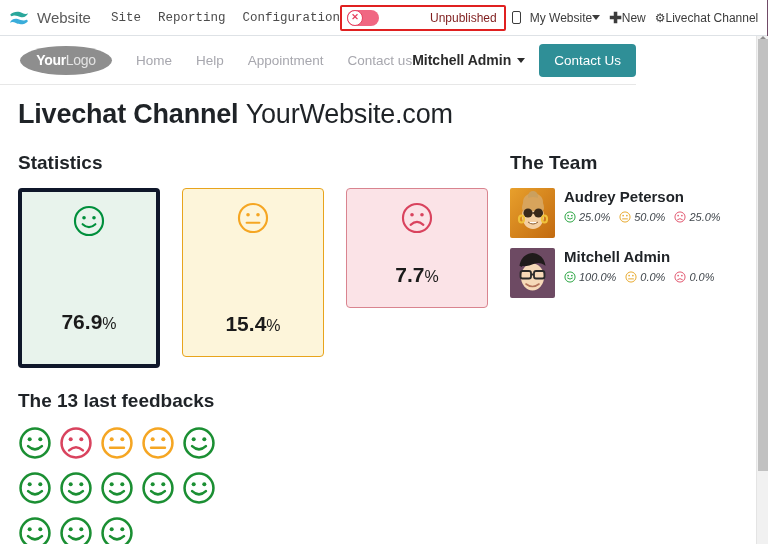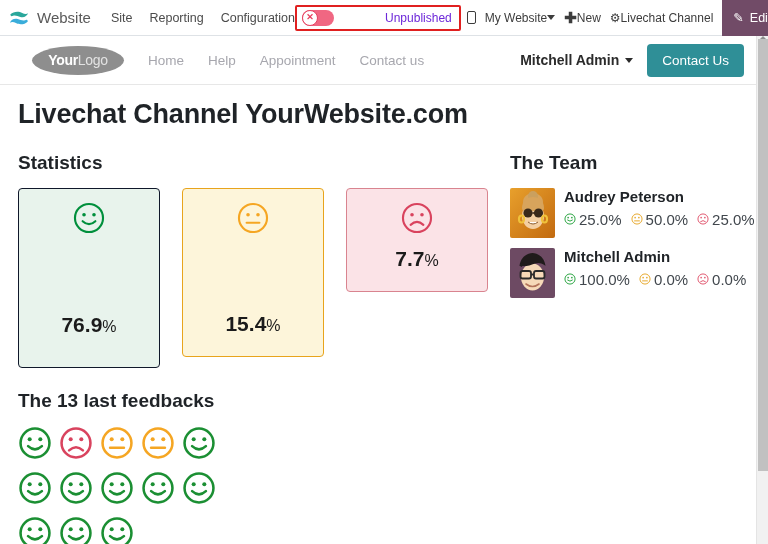--- a/index.html
+++ b/index.html
@@ -42,21 +42,21 @@
   }
   .sys-menu {
     display: flex;
     align-items: center;
     gap: 17px;
     margin-left: 20px;
     font-size: 12.5px;
     color: #4b4b4b;
     white-space: nowrap;
   }
-  .sys-menu span { cursor: default; }
+  .sys-menu span { cursor: default; font-family: Liberation Mono, monospace; }
 
   .systray-right {
     margin-left: auto;
     display: flex;
     align-items: center;
     height: 36px;
     font-size: 12px;
     color: #4a4a4a;
   }
   .publish-wrap {
@@ -91,21 +91,21 @@
     align-items: center;
     justify-content: center;
     color: #e6415f;
     font-size: 9px;
     line-height: 1;
     font-weight: bold;
   }
   .publish-label {
     margin-left: 8px;
     font-size: 12px;
-    color: #6d28d9;
+    color: #7f1d1d;
     white-space: nowrap;
     padding-left: 43px;
   }
   .sys-right-item {
     display: flex;
     align-items: center;
     margin-right: 9px;
     white-space: nowrap;
     font-size: 12px;
     color: #3c3c3c;
@@ -149,23 +149,23 @@
     transform: rotate(0deg);
   }
 
   
   .site-header {
     height: 49px;
     background: #ffffff;
     border-bottom: 1px solid #e7e7e7;
     display: flex;
     align-items: center;
-    padding: 0 12px 0 32px;
-    box-sizing: border-box;
-    width: 756px;
+    padding: 0 12px 0 20px;
+    box-sizing: border-box;
+    width: 636px;
   }
   .your-logo {
     width: 92px;
     height: 29px;
     border-radius: 50% / 50%;
     background: #8e8e8e;
     display: flex;
     align-items: center;
     justify-content: center;
     color: #ffffff;
@@ -218,21 +218,21 @@
     height: 459px;
   }
   h1.page-title {
     margin: 0;
     font-size: 27px;
     font-weight: bold;
     letter-spacing: -0.2px;
     color: #1f2327;
     white-space: nowrap;
   }
-  h1.page-title .light { font-weight: bold; }
+  h1.page-title .light { font-weight: normal; }
 
   .columns {
     display: flex;
     margin-top: 22px;
   }
   .col-left { width: 480px; flex: 0 0 auto; }
   .col-right { width: 245px; flex: 0 0 auto; padding-left: 12px; }
 
   h2.section-title {
     margin: 0 0 14px 0;
@@ -262,29 +262,29 @@
     font-weight: bold;
     color: #1b1b1b;
     margin-bottom: 30px;
     white-space: nowrap;
   }
   .stat-value .pct { font-weight: normal; font-size: 16px; }
 
   .card-great {
     width: 142px; height: 180px;
     background: #e8f3ec;
-    border: 1px solid #0f172a;
+    border: 4px solid #0f172a;
   }
   .card-okay {
     width: 142px; height: 169px;
     background: #fdf5da;
     border: 1px solid #e8a41c;
   }
   .card-bad {
-    width: 142px; height: 104px;
+    width: 142px; height: 120px;
     background: #fbe3e7;
     border: 1px solid #d9848f;
   }
   .card-okay .stat-value, .card-bad .stat-value { margin-bottom: 20px; }
 
   
   .team-row {
     display: flex;
     align-items: flex-start;
     margin-bottom: 10px;
@@ -301,23 +301,24 @@
     font-weight: bold;
     color: #1f2327;
     line-height: 1.25;
     white-space: nowrap;
   }
   .member-stats {
     display: flex;
     align-items: center;
     gap: 9px;
     margin-top: 4px;
-    font-size: 15px;
+    font-size: 11px;
     color: #41474d;
     white-space: nowrap;
+    font-style: italic;
   }
   .member-stat { display: flex; align-items: center; gap: 3px; }
 
   
   .feedback-block { margin-top: 22px; }
   .feedback-grid {
     display: grid;
     grid-template-columns: repeat(5, 41px);
     row-gap: 7px;
     margin-top: 6px;

